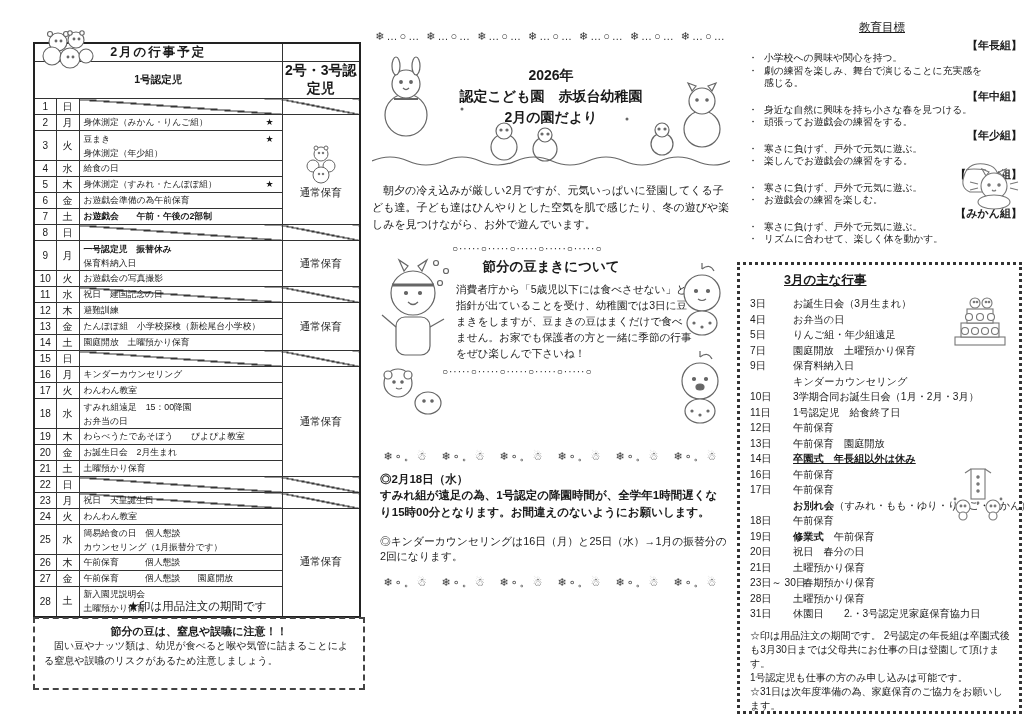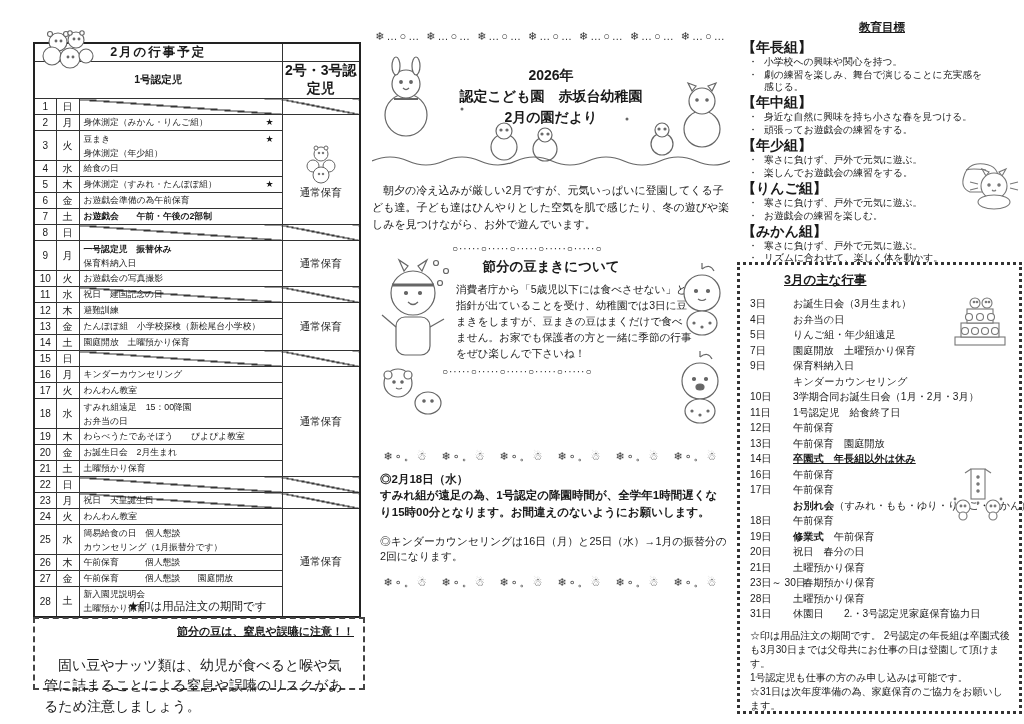--- a/index.html
+++ b/index.html
@@ -24,22 +24,22 @@
   .ln .star{ position:absolute; right:8px; top:0; font-size:9px; }
   .b{ font-weight:700; }
   .x{ background-image:linear-gradient(to top right, transparent 47.5%, #333 47.5%, #333 52.5%, transparent 52.5%); }
   .c{ text-align:center; font-size:10.5px; }
   .carepic{ display:block; margin:2px auto 0; }
 
   .tfoot{ position:absolute; left:33px; top:599px; width:328px; text-align:center; font-size:11.5px; }
 
   .warn{ position:absolute; left:33px; top:617px; width:332px; height:73px;
          border:2px dashed #444; padding:5px 9px; }
-  .warn .wt{ text-align:right; font-weight:700; font-size:11px; margin-bottom:0;text-decoration:underline; }
-  .warn .wb{ font-size:14px; line-height:1.45; text-indent:1em;margin-top:16px; }
+  .warn .wt{ text-align:center; font-weight:700; font-size:11px; margin-bottom:0; }
+  .warn .wb{ font-size:10px; line-height:1.45; text-indent:1em; }
 
   
   .center{ position:absolute; left:372px; top:30px; width:358px; }
   .deco{ font-size:11px; text-align:center; white-space:nowrap; overflow:hidden; color:#333;
          letter-spacing:2px; }
   .headscene{ position:relative; height:132px; }
   .headscene svg{ position:absolute; left:0; top:6px; }
   .titleblock{ position:absolute; left:0; right:0; top:22px; text-align:center;
                font-size:14px; font-weight:700; line-height:1.5; z-index:2; }
   .intro p{ font-size:11px; line-height:1.55; text-indent:1em; margin:7px 0 10px; }
@@ -54,23 +54,23 @@
 
   .sled{ margin-top:8px; }
   .cnotes{ margin-top:8px; padding-left:8px; }
   .n1t{ font-size:11.5px; font-weight:700; }
   .n1b{ font-size:11.5px; font-weight:700; line-height:1.5; width:348px; }
   .n2{ font-size:10.8px; line-height:1.45; margin-top:12px; width:352px; }
   .sled2{ margin-top:10px; }
 
   
   .edu{ position:absolute; left:742px; top:20px; width:280px; }
-  .etitle{ text-align:center; font-weight:700; font-size:11.5px; text-decoration:underline;
+  .etitle{ text-align:center; font-weight:400; font-size:11.5px; text-decoration:underline;
            margin-bottom:3px; }
-  .gname{ font-size:14px; font-weight:700; line-height:1.3; }
+  .gname{ font-size:11px; font-weight:700; line-height:1.3;text-align:right; }
   .eb{ display:flex; font-size:9.8px; line-height:1.26; }
   .eb .dot{ width:22px; text-align:center; flex:none; }
   .eb .btxt{ width:226px; }
   .educat{ position:absolute; right:2px; top:134px; }
 
   .march{ position:absolute; left:737px; top:262px; width:285px; height:452px;
           border:3px dotted #333; padding:7px 4px 4px 10px; }
   .mtitle{ font-size:12.5px; font-weight:700; text-decoration:underline; margin:0 0 7px 34px; }
   .mitem{ display:flex; font-size:10.2px; line-height:1.52; }
   .mday{ width:40px; text-align:left; flex:none; margin-right:3px; white-space:nowrap; }

